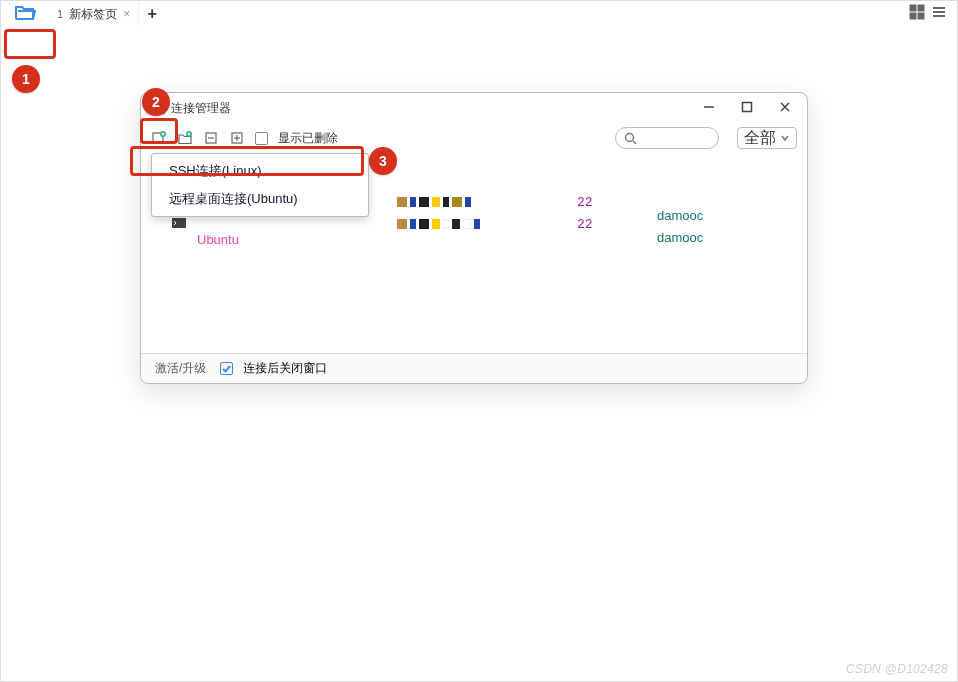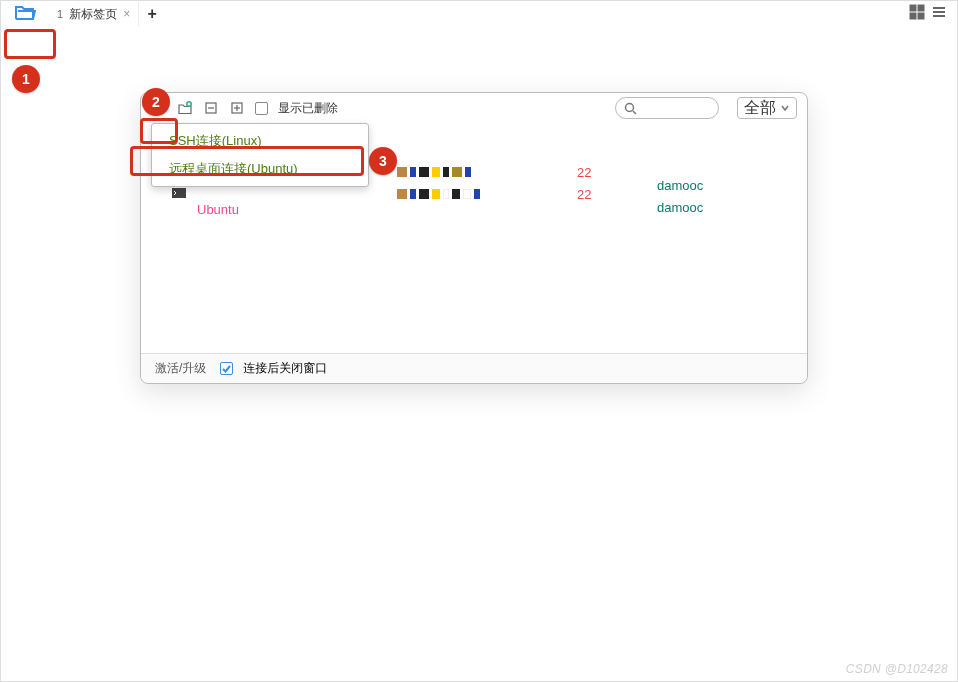--- a/index.html
+++ b/index.html
@@ -47,28 +47,28 @@
     .tb-check { width: 13px; height: 13px; border: 1px solid #888; border-radius: 2px; }
     .tb-spacer { flex: 1; }
     .search { display: flex; align-items: center; border: 1px solid #bbb; border-radius: 12px; padding: 2px 8px; width: 104px; height: 22px; }
     .search svg { stroke: #777; stroke-width: 1.5; fill: none; }
     .filter { display: flex; align-items: center; border: 1px solid #bbb; border-radius: 4px; padding: 0 6px; height: 22px; font-size: 16px; gap: 4px; margin-left: 8px; }
     .filter svg { stroke: #777; stroke-width: 1.5; fill: none; }
 
     .dlg-body { flex: 1; position: relative; background: #fff; }
 
     .menu { position: absolute; left: 10px; top: 0; width: 218px; background: #fff; border: 1px solid #bbb; border-radius: 3px; box-shadow: 0 3px 8px rgba(0,0,0,.18); z-index: 45; padding: 3px; }
-    .menu-item { padding: 5px 14px; font-size: 13px; color: #4d7c0f; background: #fff; }
+    .menu-item { padding: 5px 14px; font-size: 13px; color: #0f172a; background: #fff; }
 
     .listing { position: relative; padding-left: 30px; padding-top: 38px; font-size: 13px; }
     .row { display: flex; align-items: center; height: 22px; }
     .row .ico { width: 20px; height: 14px; margin-right: 6px; }
     .row .name { width: 200px; color: #ec4899; margin-top: 30px; }
     .row .col-ip { width: 180px; display: flex; gap: 3px; align-items: center; }
-    .row .col-port { width: 80px; color: #ef4444; }
+    .row .col-port { width: 80px; color: #a21caf; font-family: Liberation Mono, monospace; }
     .row .col-user { color: #0f766e; margin-top: 26px; }
 
     .blur { display: inline-block; height: 10px; }
 
     .dlg-footer { height: 30px; border-top: 1px solid #ddd; background: #fafafa; display: flex; align-items: center; padding: 0 10px; gap: 10px; font-size: 12px; border-radius: 0 0 8px 8px; }
     .upgrade-link { color: #555; padding: 2px 4px; }
     .ft-check { width: 13px; height: 13px; border: 1px solid #3a8ee6; border-radius: 2px; display: flex; align-items: center; justify-content: center; }
     .ft-check svg { stroke: #3a8ee6; stroke-width: 2; fill: none; }
 
     .watermark { position: absolute; right: 10px; bottom: 6px; font-size: 12px; color: #d0d0d0; font-style: italic; letter-spacing: .3px; }
@@ -111,20 +111,36 @@
 
 <div class="highlight-box hb1"></div>
 <div class="highlight-box hb2"></div>
 <div class="highlight-box hb3"></div>
 
 <div class="badge b1">1</div>
 <div class="badge b2">2</div>
 <div class="badge b3">3</div>
 
 <div class="dialog">
+  <div class="dlg-titlebar">
+    <div class="dlg-icon"></div>
+    <div class="dlg-title">连接管理器</div>
+    <div class="dlg-win-controls">
+      <div class="dlg-win-btn"><svg width="12" height="12">
+            <line x1="1" y1="6" x2="11" y2="6"></line>
+          </svg></div>
+      <div class="dlg-win-btn"><svg width="12" height="12">
+            <rect x="1.5" y="1.5" width="9" height="9"></rect>
+          </svg></div>
+      <div class="dlg-win-btn"><svg width="12" height="12">
+            <line x1="2" y1="2" x2="10" y2="10"></line>
+            <line x1="10" y1="2" x2="2" y2="10"></line>
+          </svg></div>
+    </div>
+  </div>
 
   <div class="dlg-toolbar">
     <span class="tb-ico">
         <svg width="16" height="16">
           <rect x="2" y="3" width="10" height="10"></rect>
           <circle cx="12" cy="4" r="3" fill="#3a8" stroke="none"></circle>
           <line x1="10.5" y1="4" x2="13.5" y2="4" stroke="#fff"></line>
           <line x1="12" y1="2.5" x2="12" y2="5.5" stroke="#fff"></line>
         </svg>
       </span>

